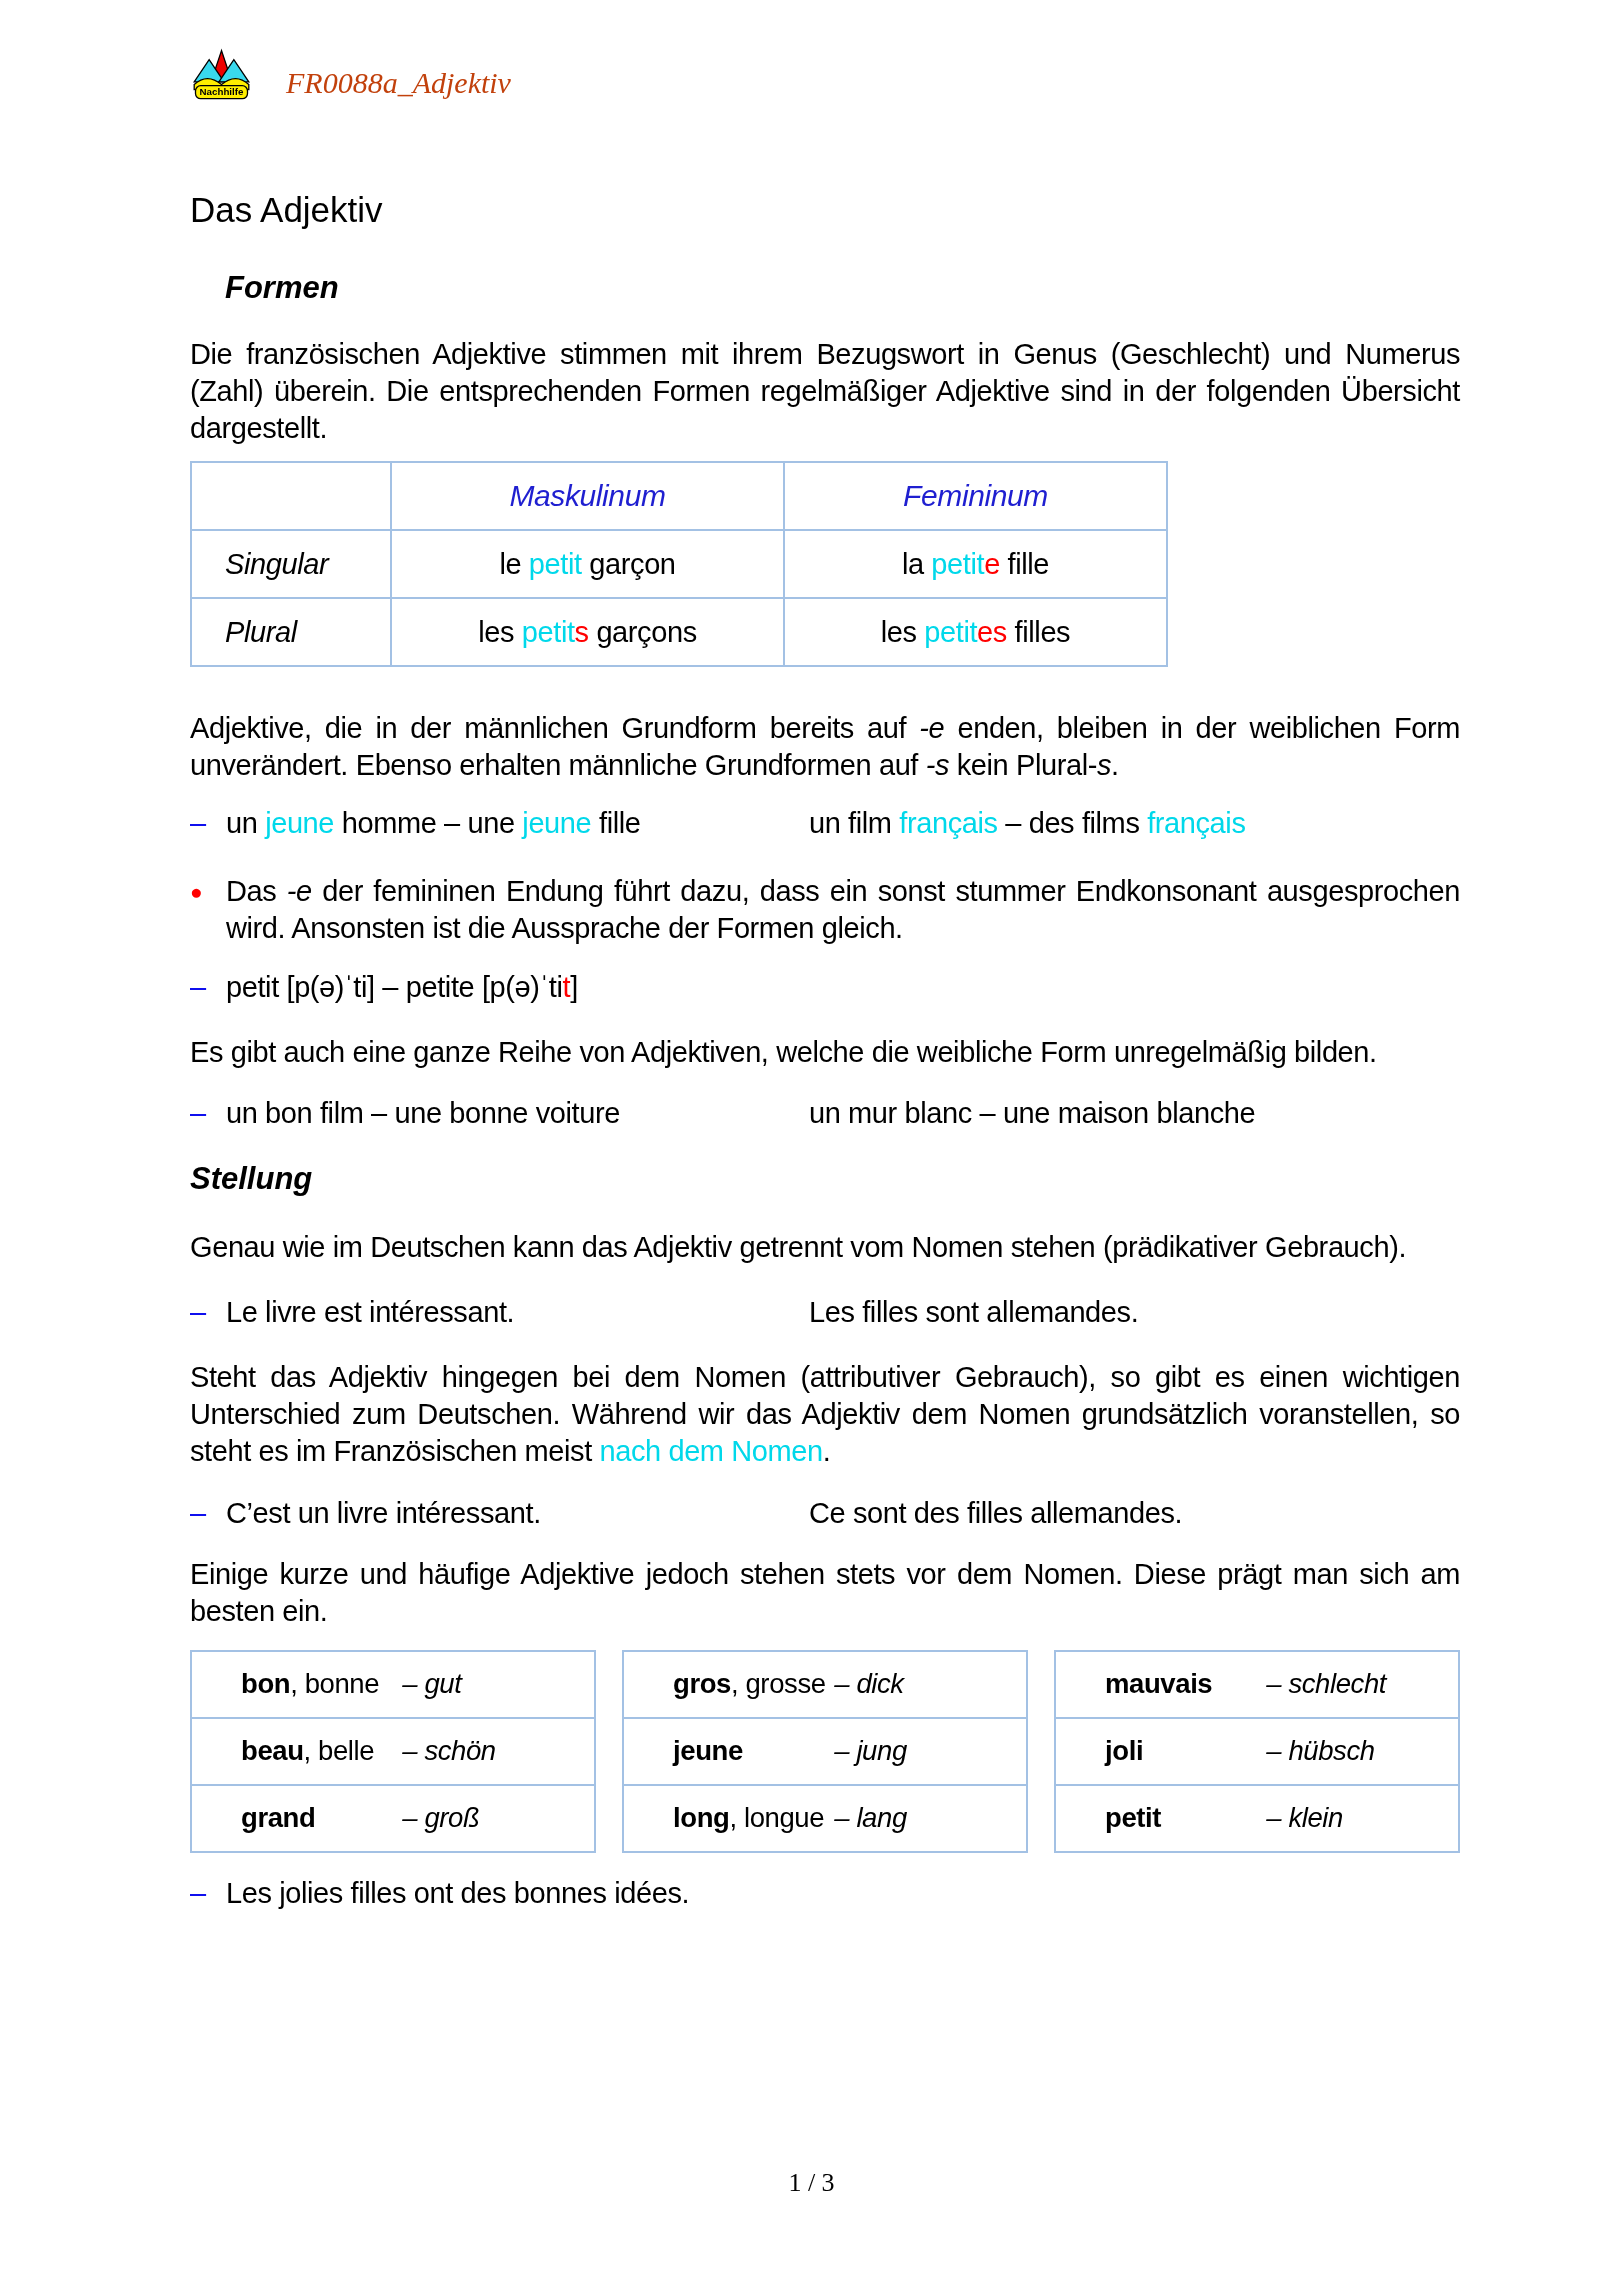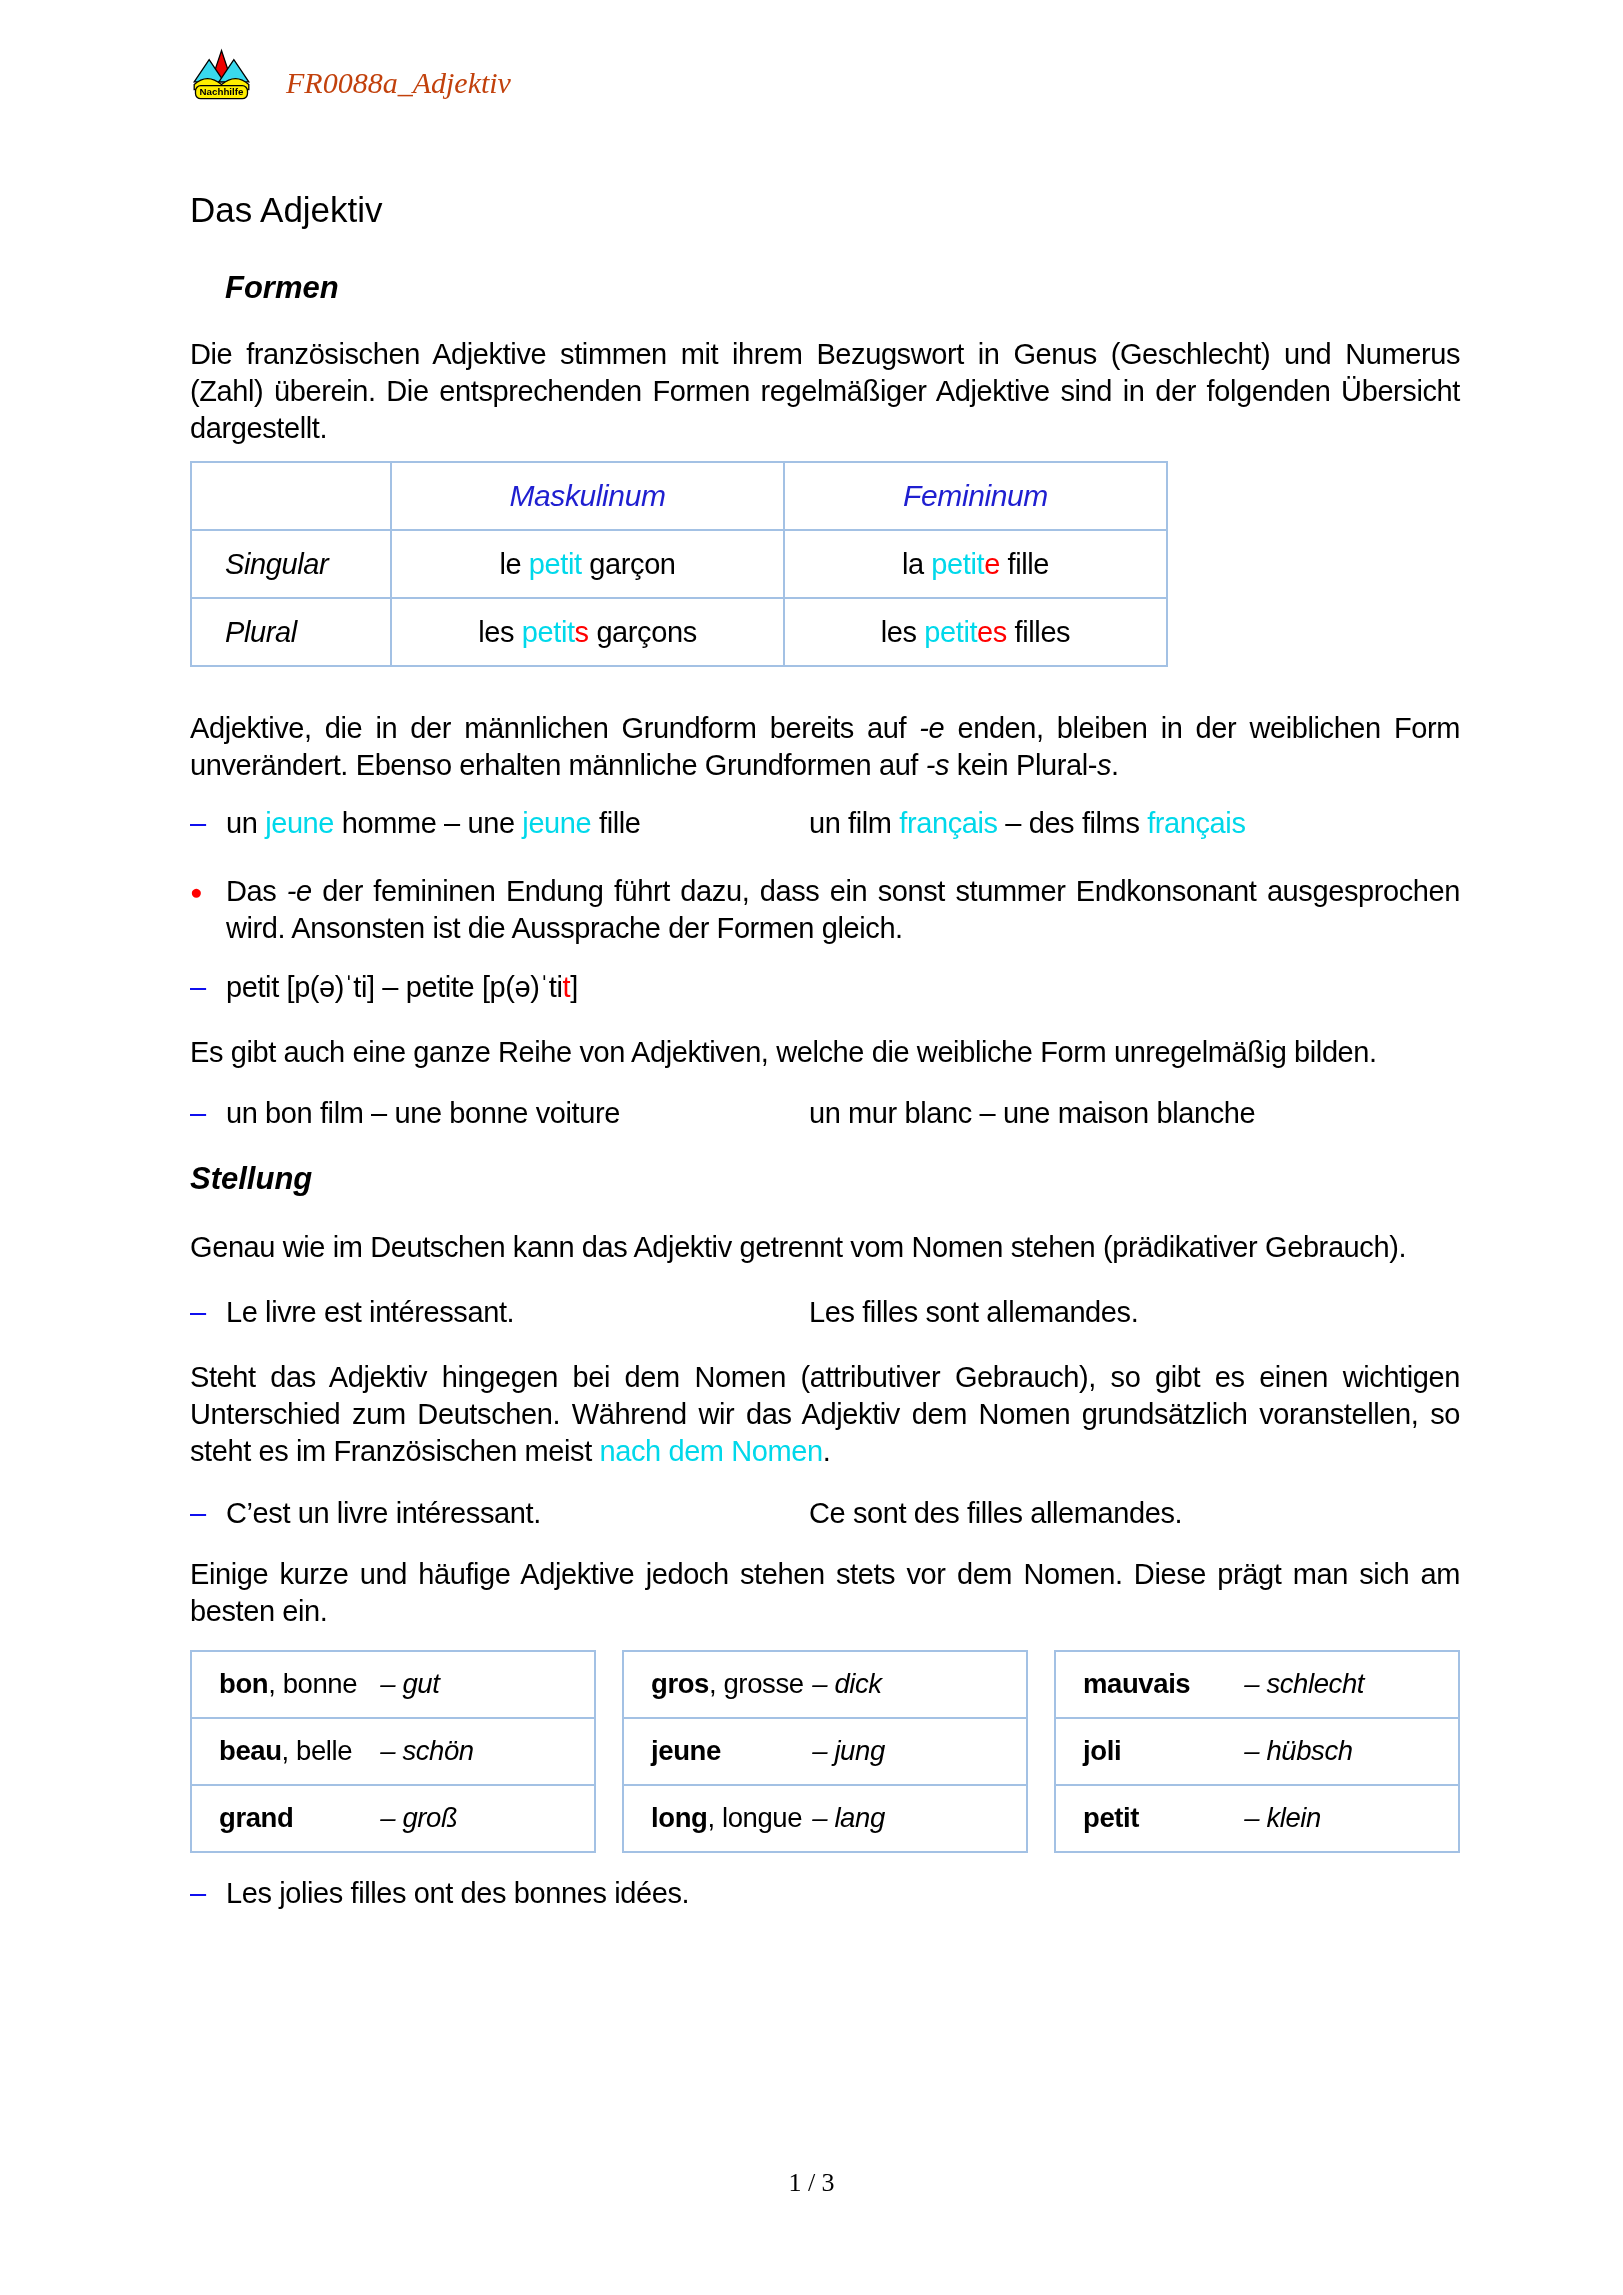--- a/index.html
+++ b/index.html
@@ -35,21 +35,21 @@
   
   .seg-k{color:#000000;}
   .seg-c{color:#00d8ea;}
   .seg-r{color:#ff0000;}
   .seg-i{color:#000000;font-style:italic;}
 
   
   .adj-wrap{display:flex;justify-content:space-between;margin-top:20px;}
   table.adj{border-collapse:collapse;width:406px;table-layout:fixed;}
   .adj td{border:2px solid #a3c1e4;height:63px;font-size:27.5px;letter-spacing:-0.4px;
-          vertical-align:middle;padding-left:27px;white-space:nowrap;}
+          vertical-align:middle;padding-left:49px;white-space:nowrap;}
   .adj .fr{display:inline-block;width:154px;}
   .adj .fr b{font-weight:bold;}
   .adj .de{font-style:italic;}
 
   
   .footer{position:absolute;top:2168px;left:0;width:1623px;text-align:center;
           font-family:"Liberation Serif",serif;font-size:26px;}
 
   
   .mt64{margin-top:42px;margin-left:35px;}  .mt48{margin-top:31px;}  .mt65{margin-top:43px;}

